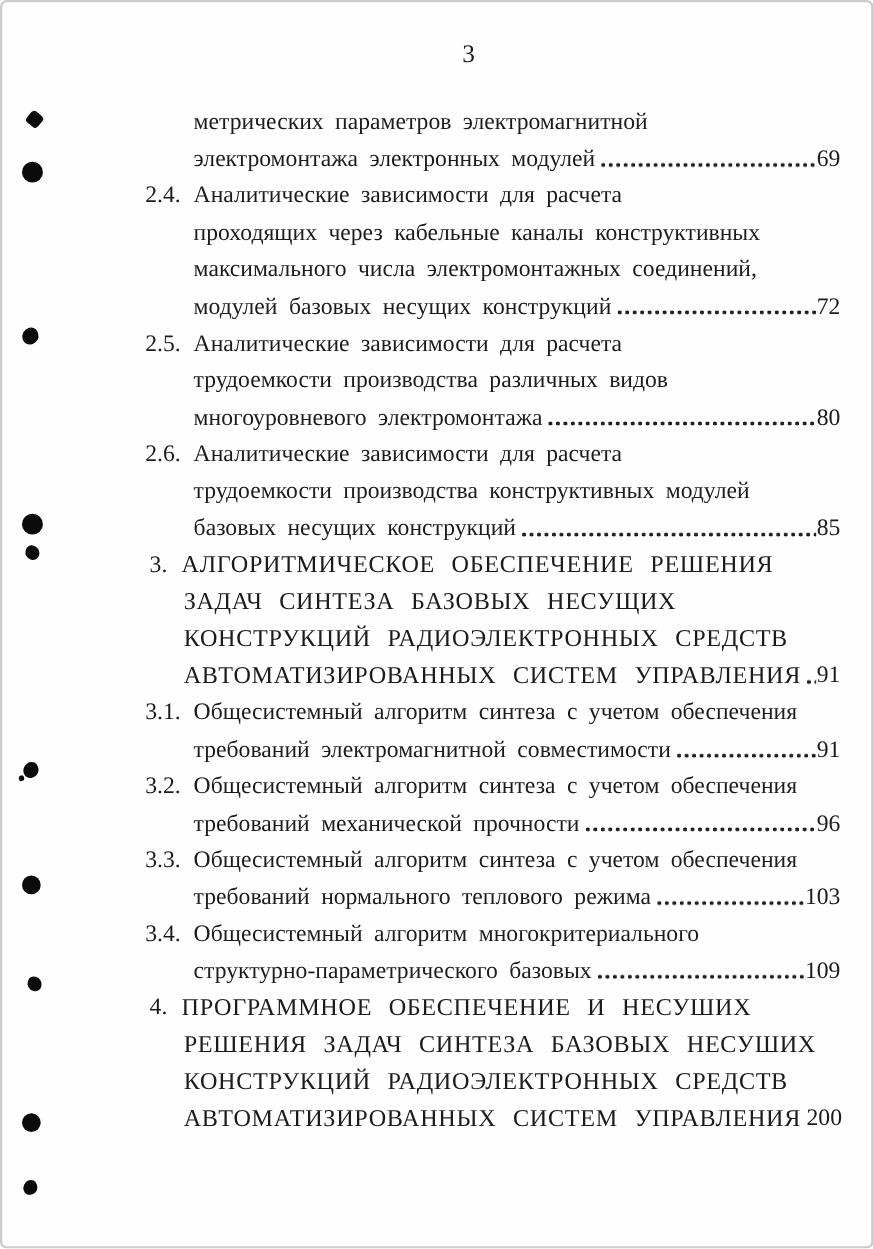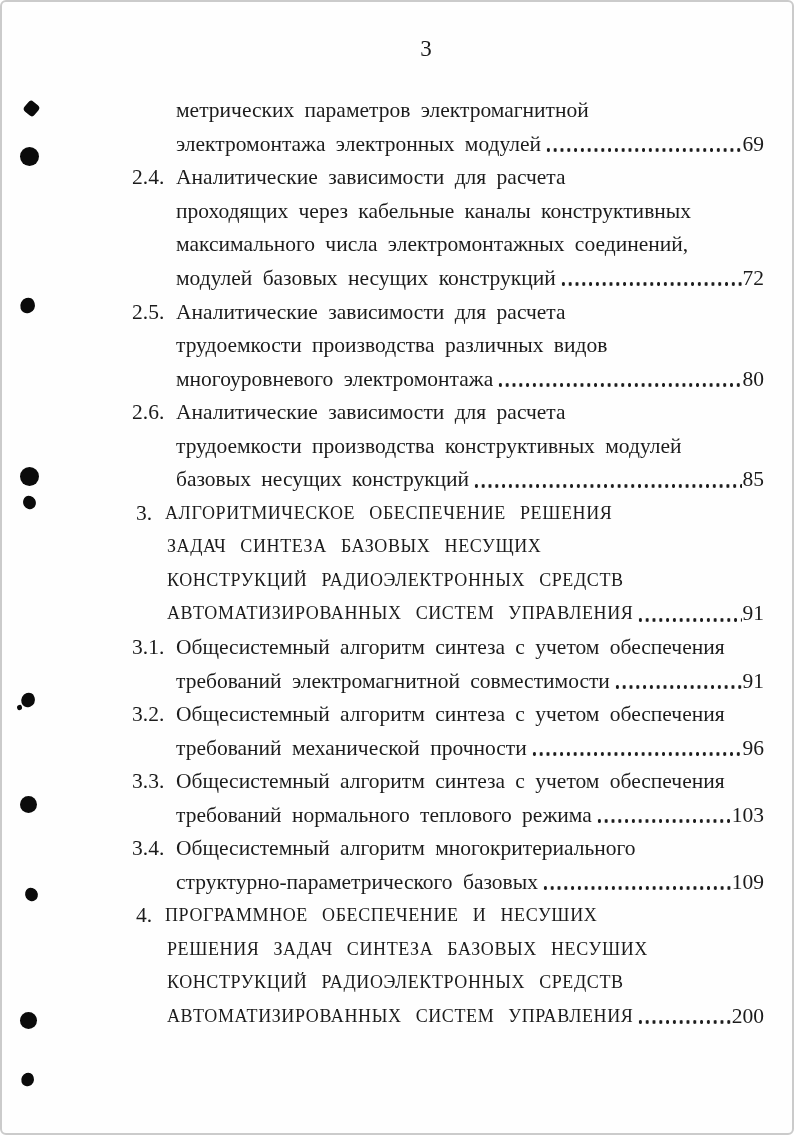--- a/index.html
+++ b/index.html
@@ -47,21 +47,21 @@
     box-sizing: border-box;
   }
   .line.cont { padding-left: 44px; }
   .line.chapter .num {
     flex: 0 0 33px;
     padding-left: 4px;
   }
   .line.chapter-cont { padding-left: 35px; }
   .line.chapter .txt,
   .line.chapter-cont .txt {
-    font-size: 18px;
+    font-size: 22px;
     letter-spacing: 0.6px;
     word-spacing: 9px;
   }
   .txt { flex: 0 0 auto; }
   .dots {
     flex: 1 1 auto;
     height: 8px;
     align-self: flex-end;
     margin: 0 1px 7px 4px;
     background-image: radial-gradient(circle, #1e1e1e 1.7px, rgba(0,0,0,0) 1.9px);

